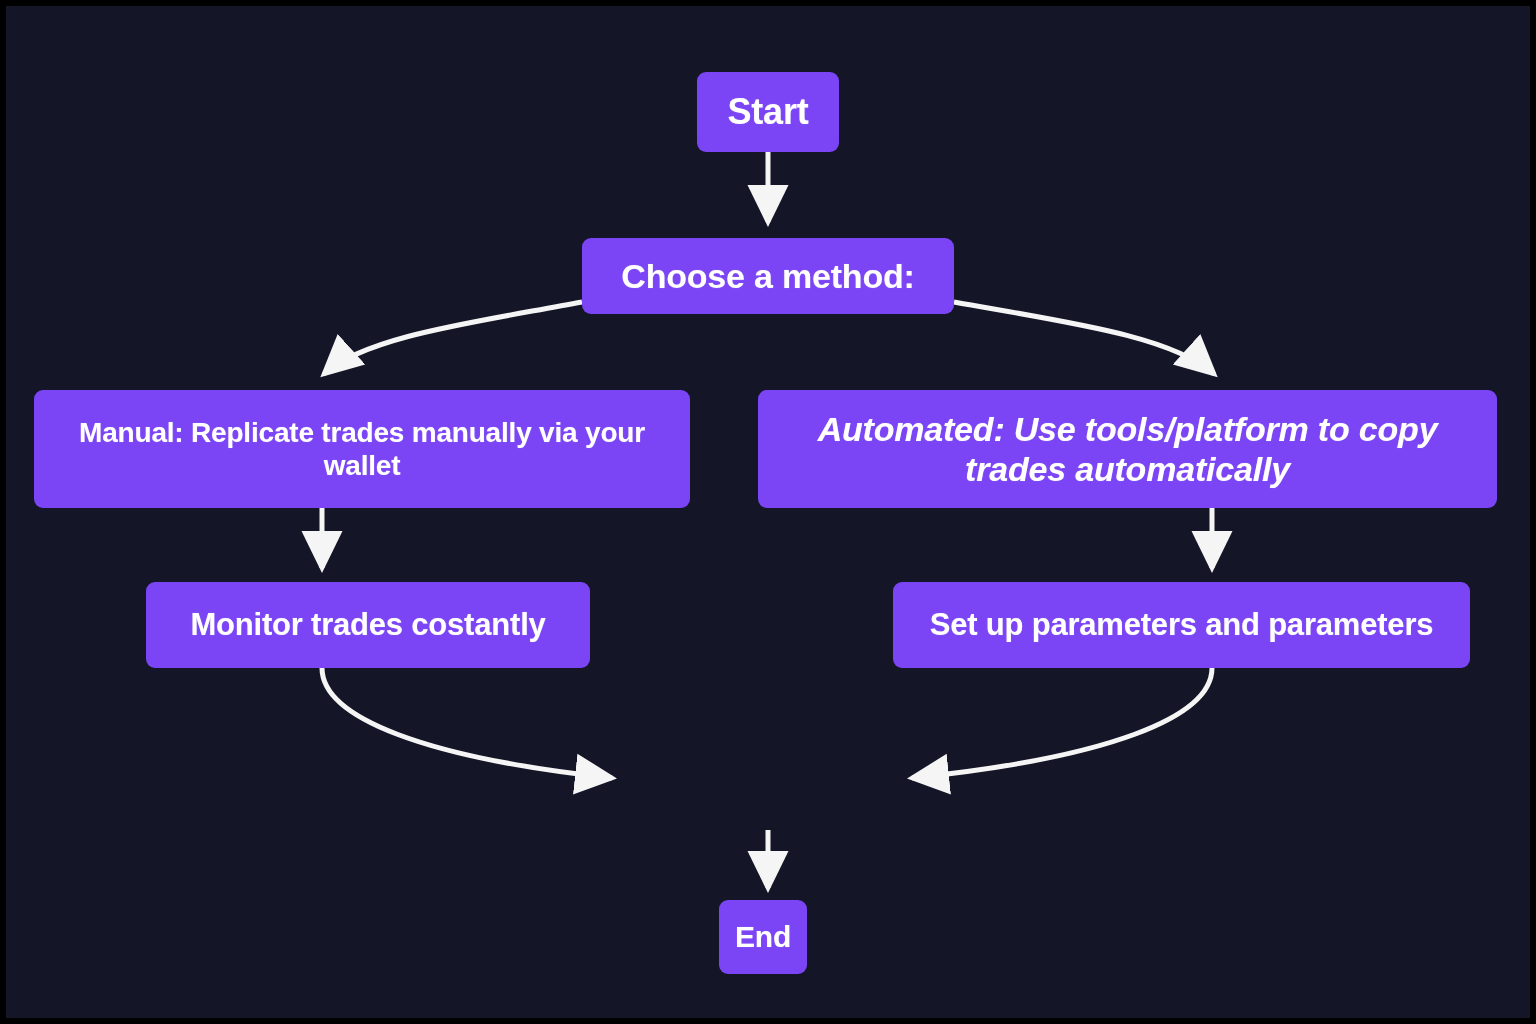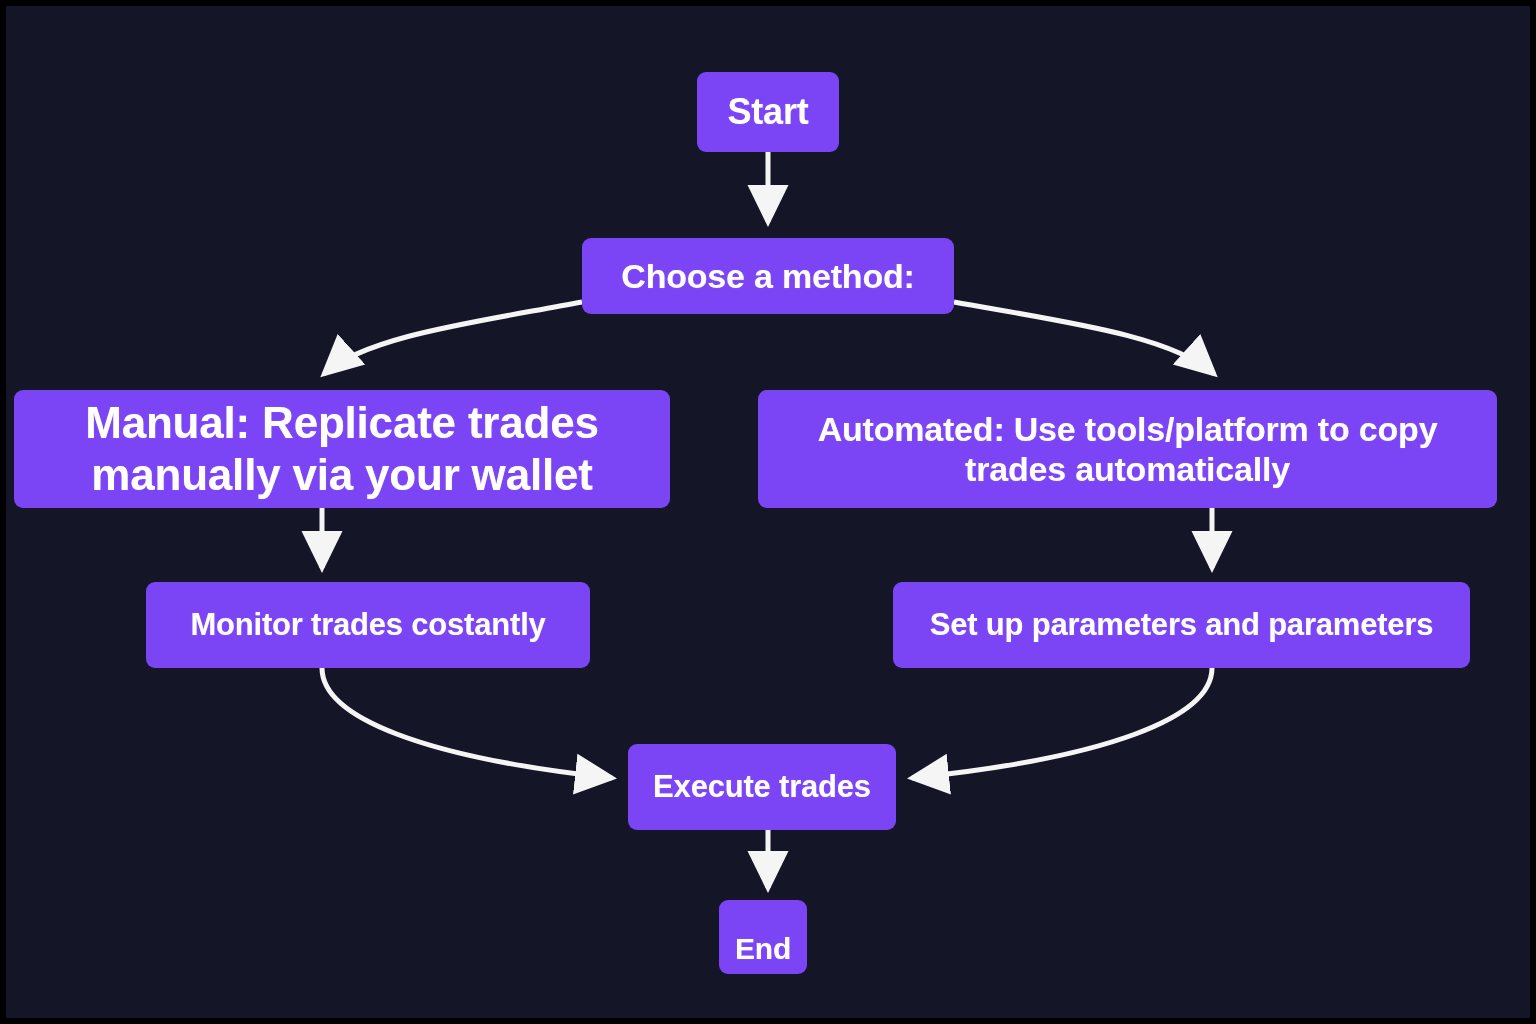--- a/index.html
+++ b/index.html
@@ -35,27 +35,27 @@
     background: #7b45f6;
     border-radius: 9px;
     color: #ffffff;
     display: flex;
     align-items: center;
     justify-content: center;
     text-align: center;
     font-weight: bold;
     line-height: 1.18;
     letter-spacing: -0.2px;
-    padding: 8px 10px;
+    padding: 20px 10px;
     text-shadow: 0 0 1px rgba(255,255,255,0.35);
   }
   .node-start   { left: 691px; top: 66px;  width: 142px; height: 80px;  font-size: 36px; }
   .node-choose  { left: 576px; top: 232px; width: 372px; height: 76px;  font-size: 34px; text-align: center; }
-  .node-manual  { left: 8px;  top: 384px; width: 656px; height: 118px; font-size: 44px; }
-  .node-auto    { left: 752px; top: 384px; width: 739px; height: 118px; font-size: 34px; }
+  .node-manual  { left: 28px;  top: 384px; width: 656px; height: 118px; font-size: 28px; }
+  .node-auto    { left: 752px; top: 384px; width: 739px; height: 118px; font-size: 34px; font-style: italic; }
   .node-monitor { left: 140px; top: 576px; width: 444px; height: 86px;  font-size: 31px; }
   .node-params  { left: 887px; top: 576px; width: 577px; height: 86px;  font-size: 31px; }
   .node-execute { left: 622px; top: 738px; width: 268px; height: 86px;  font-size: 31px; }
   .node-end     { left: 713px; top: 894px; width: 88px;  height: 74px;  font-size: 30px; align-items: flex-end; }
 </style>
 </head>
 <body>
 
 <div id="canvas">
 
@@ -100,21 +100,18 @@
   </div>
 
   <div class="node node-monitor">
     <span>Monitor trades costantly</span>
   </div>
 
   <div class="node node-params">
     <span>Set up parameters and parameters</span>
   </div>
 
-  <div class="node node-execute">
-    <span>Execute trades</span>
-  </div>
 
   <div class="node node-end">
     <span>End</span>
   </div>
 
 </div>
 
 </body></html>

